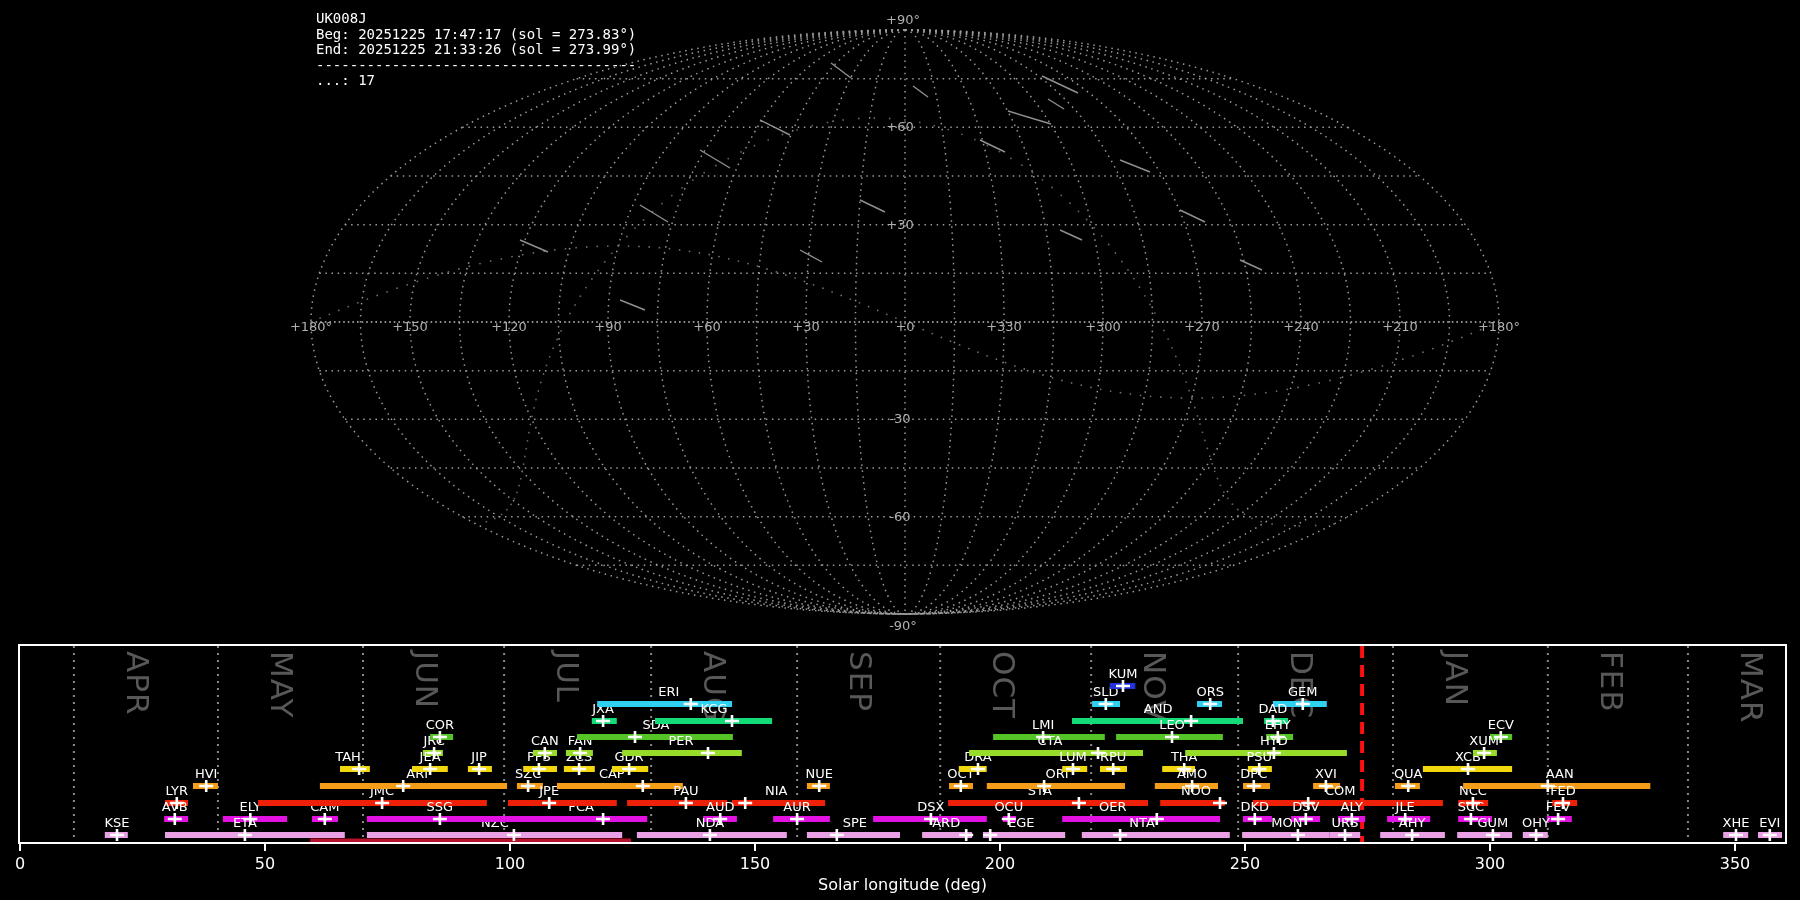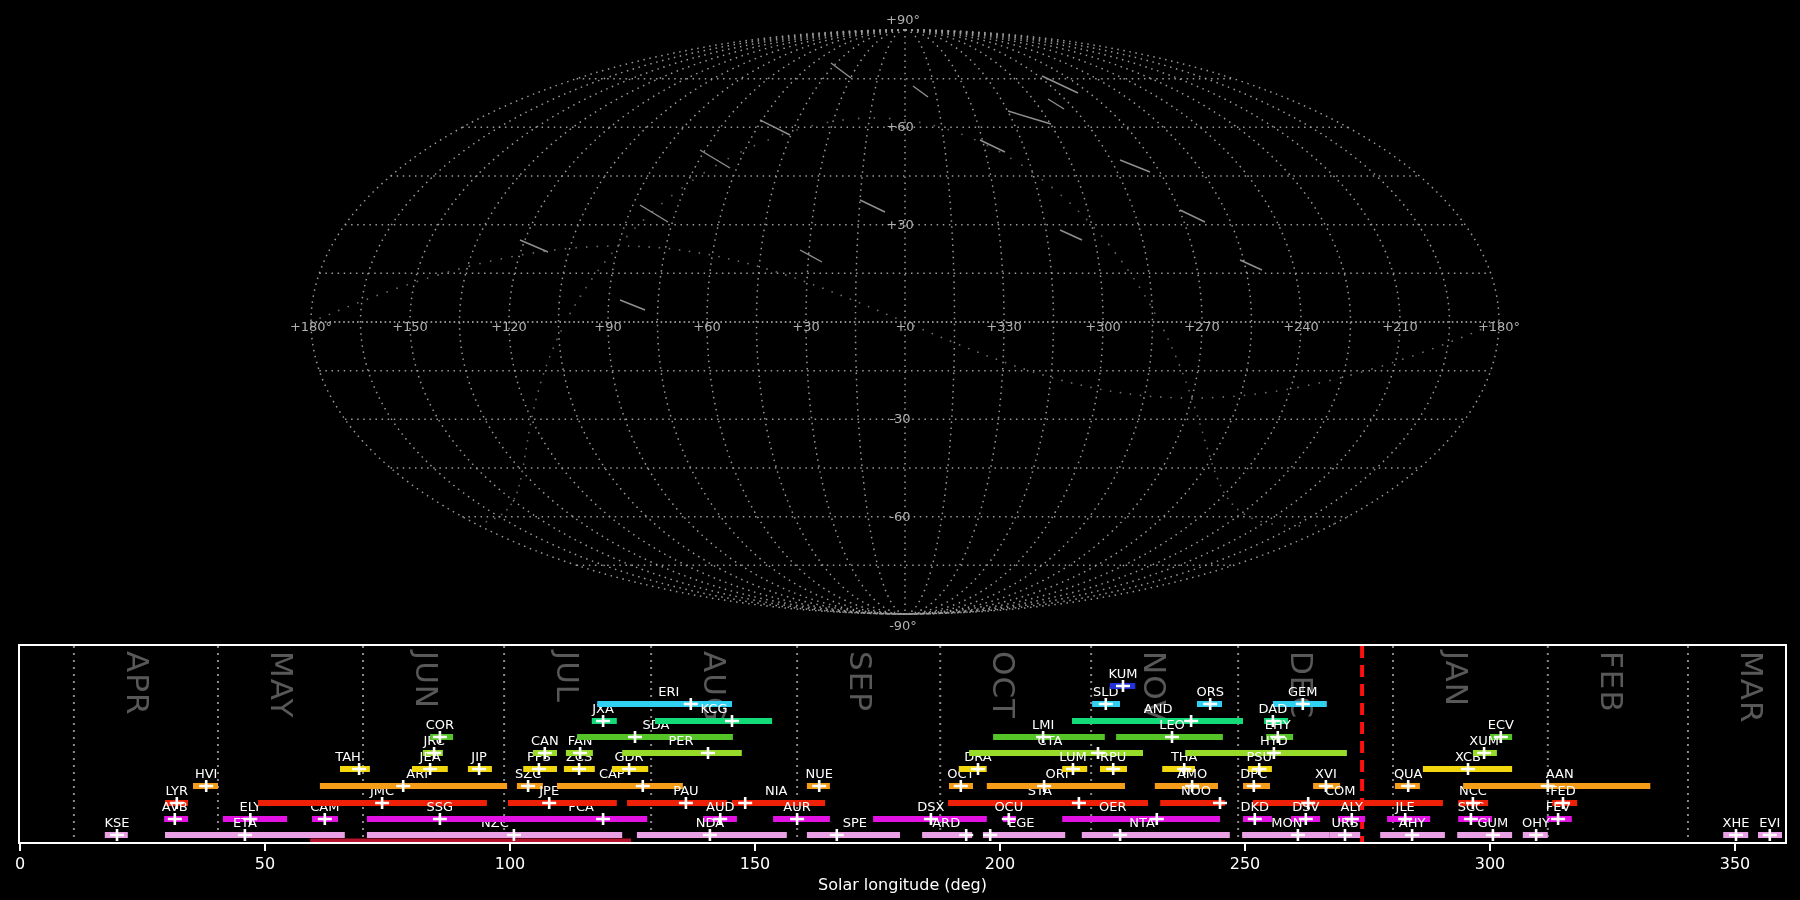--- a/index.html
+++ b/index.html
@@ -823,13 +823,18 @@
           <line x1="1245" y1="843" x2="1245" y2="851" stroke="#fff" stroke-width="2"></line>
           <text x="1245" y="869" fill="#fff" font-size="16" text-anchor="middle">250</text>
           <line x1="1490" y1="843" x2="1490" y2="851" stroke="#fff" stroke-width="2"></line>
           <text x="1490" y="869" fill="#fff" font-size="16" text-anchor="middle">300</text>
           <line x1="1735.0000000000002" y1="843" x2="1735.0000000000002" y2="851" stroke="#fff" stroke-width="2"></line>
           <text x="1735.0000000000002" y="869" fill="#fff" font-size="16" text-anchor="middle">350</text>
           <text x="902.5" y="890" fill="#fff" font-size="16" text-anchor="middle">Solar longitude (deg)</text>
         </g>
       </g>
     </svg>
+  <div id="hdr"><span>UK008J</span>
+<span>Beg: 20251225 17:47:17 (sol = 273.83°)</span>
+<span>End: 20251225 21:33:26 (sol = 273.99°)</span>
+<span>--------------------------------------</span>
+<span>...: 17</span></div>
 </div>
 
 </body></html>

